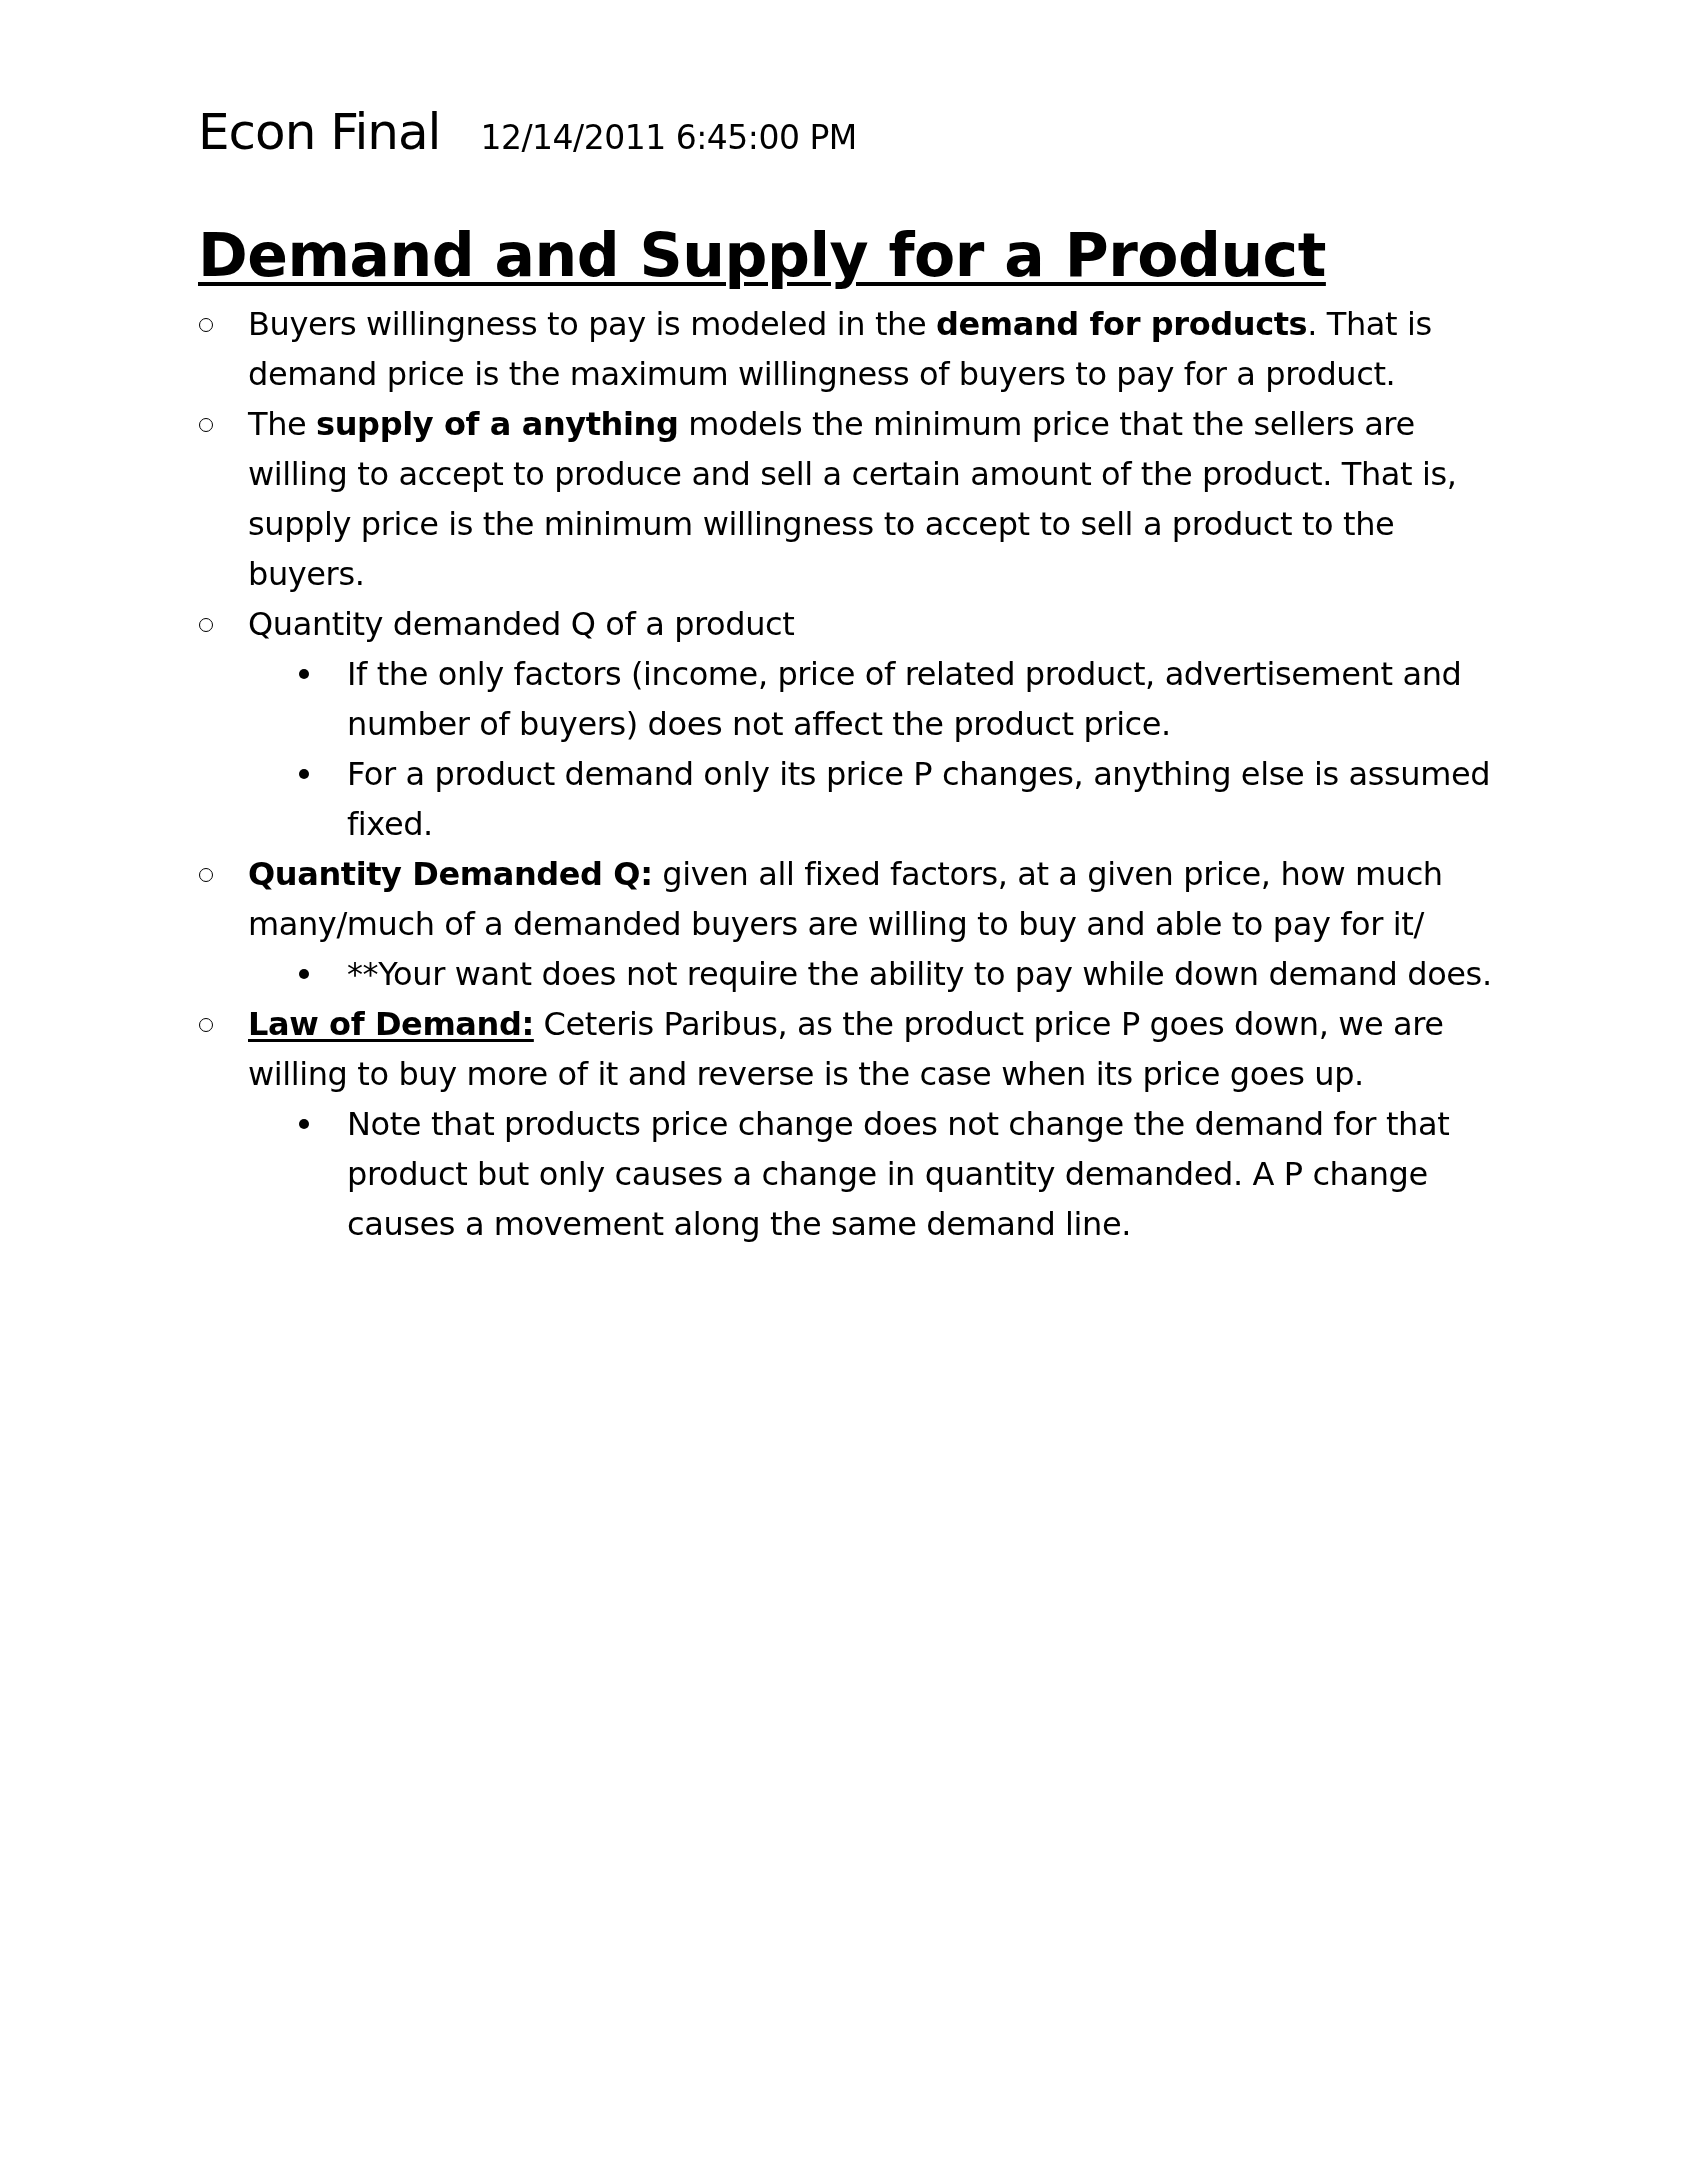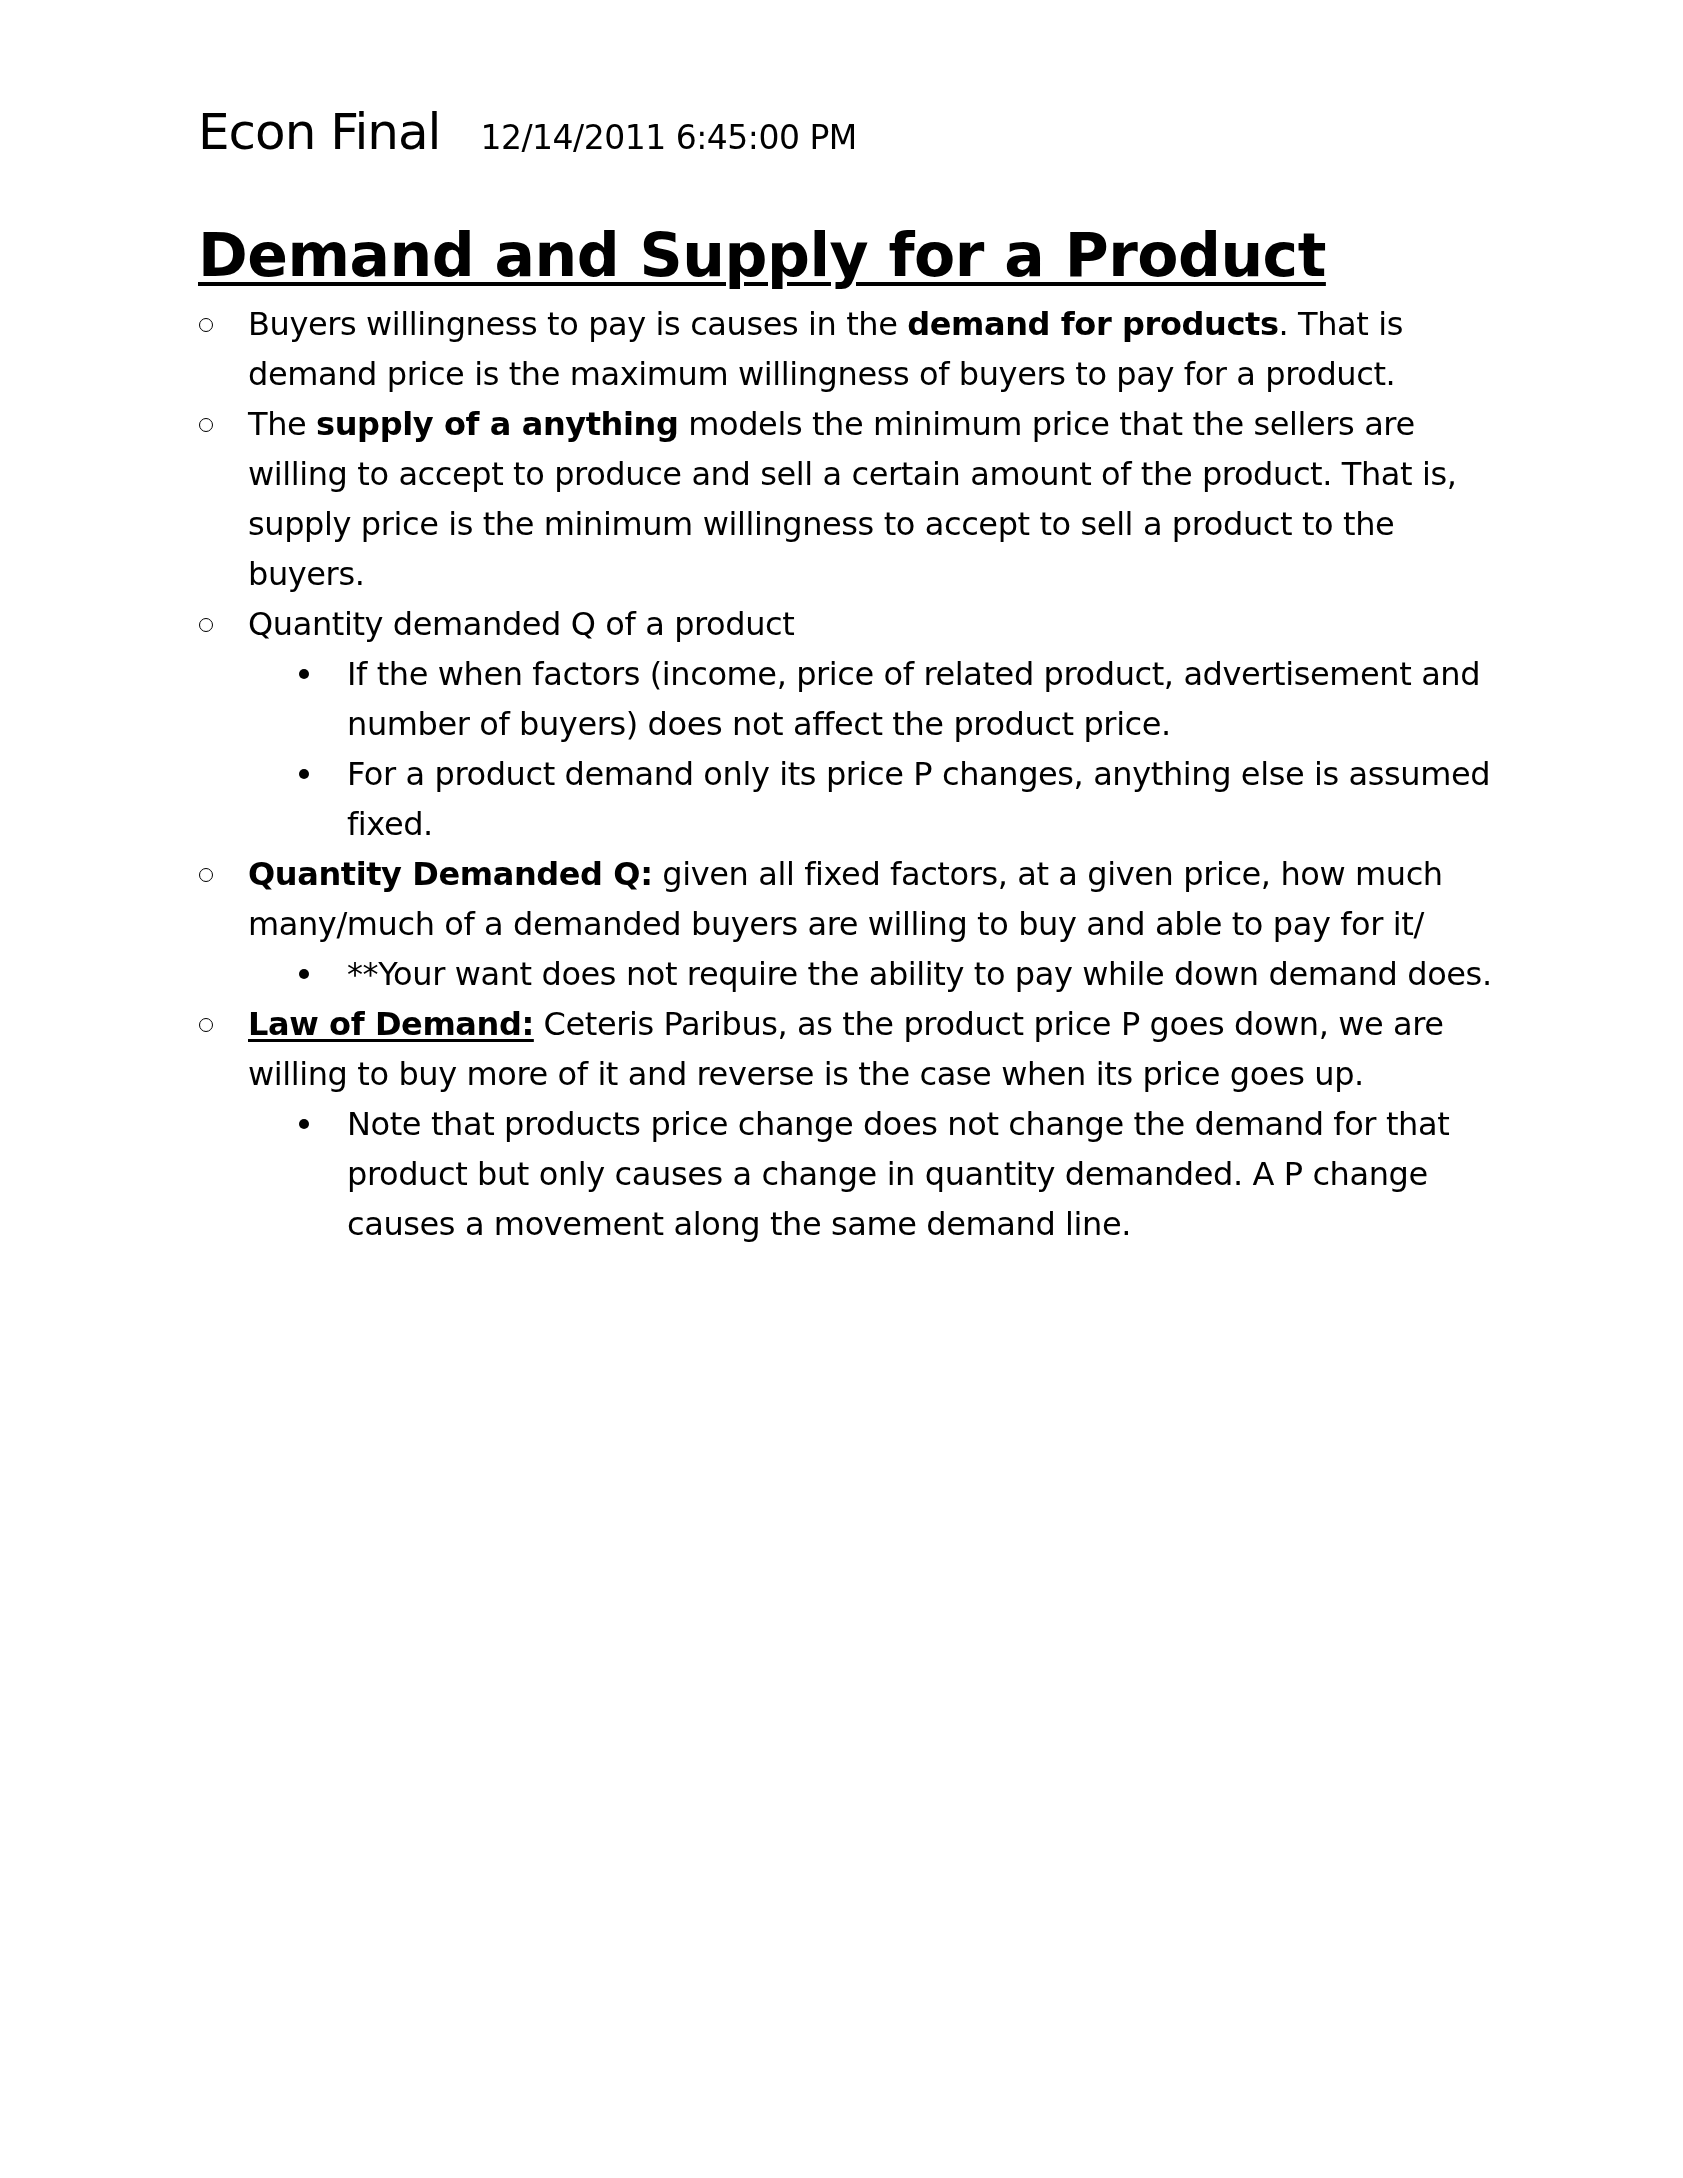--- a/index.html
+++ b/index.html
@@ -24,35 +24,35 @@
 <div class="page-header">
   <span class="doc-title">Econ Final</span><span class="doc-date">12/14/2011 6:45:00 PM</span>
 </div>
 
 <div class="section-heading">Demand and Supply for a Product</div>
 
 <div class="notes">
 
   <div class="item">
     <span class="marker"></span>
-    <span>Buyers willingness to pay is causes in the </span><b>demand for products</b><span>. That is demand price is the maximum willingness of buyers to pay for a product.</span>
+    <span>Buyers willingness to pay is modeled in the </span><b>demand for products</b><span>. That is demand price is the maximum willingness of buyers to pay for a product.</span>
   </div>
 
   <div class="item">
     <span class="marker"></span>
     <span>The </span><b>supply of a anything</b><span> models the minimum price that the sellers are willing to accept to produce and sell a certain amount of the product. That is, supply price is the minimum willingness to accept to sell a product to the buyers.</span>
   </div>
 
   <div class="item">
     <span class="marker"></span>
     <span>Quantity demanded Q of a product</span>
   </div>
   <div class="sub">
     <span class="marker"></span>
-    <span>If the when factors (income, price of related product, advertisement and number of buyers) does not affect the product price.</span>
+    <span>If the only factors (income, price of related product, advertisement and number of buyers) does not affect the product price.</span>
   </div>
   <div class="sub">
     <span class="marker"></span>
     <span>For a product demand only its price P changes, anything else is assumed fixed.</span>
   </div>
 
   <div class="item">
     <span class="marker"></span>
     <b>Quantity Demanded Q:</b><span> given all fixed factors, at a given price, how much many/much of a demanded buyers are willing to buy and able to pay for it/</span>
   </div>

